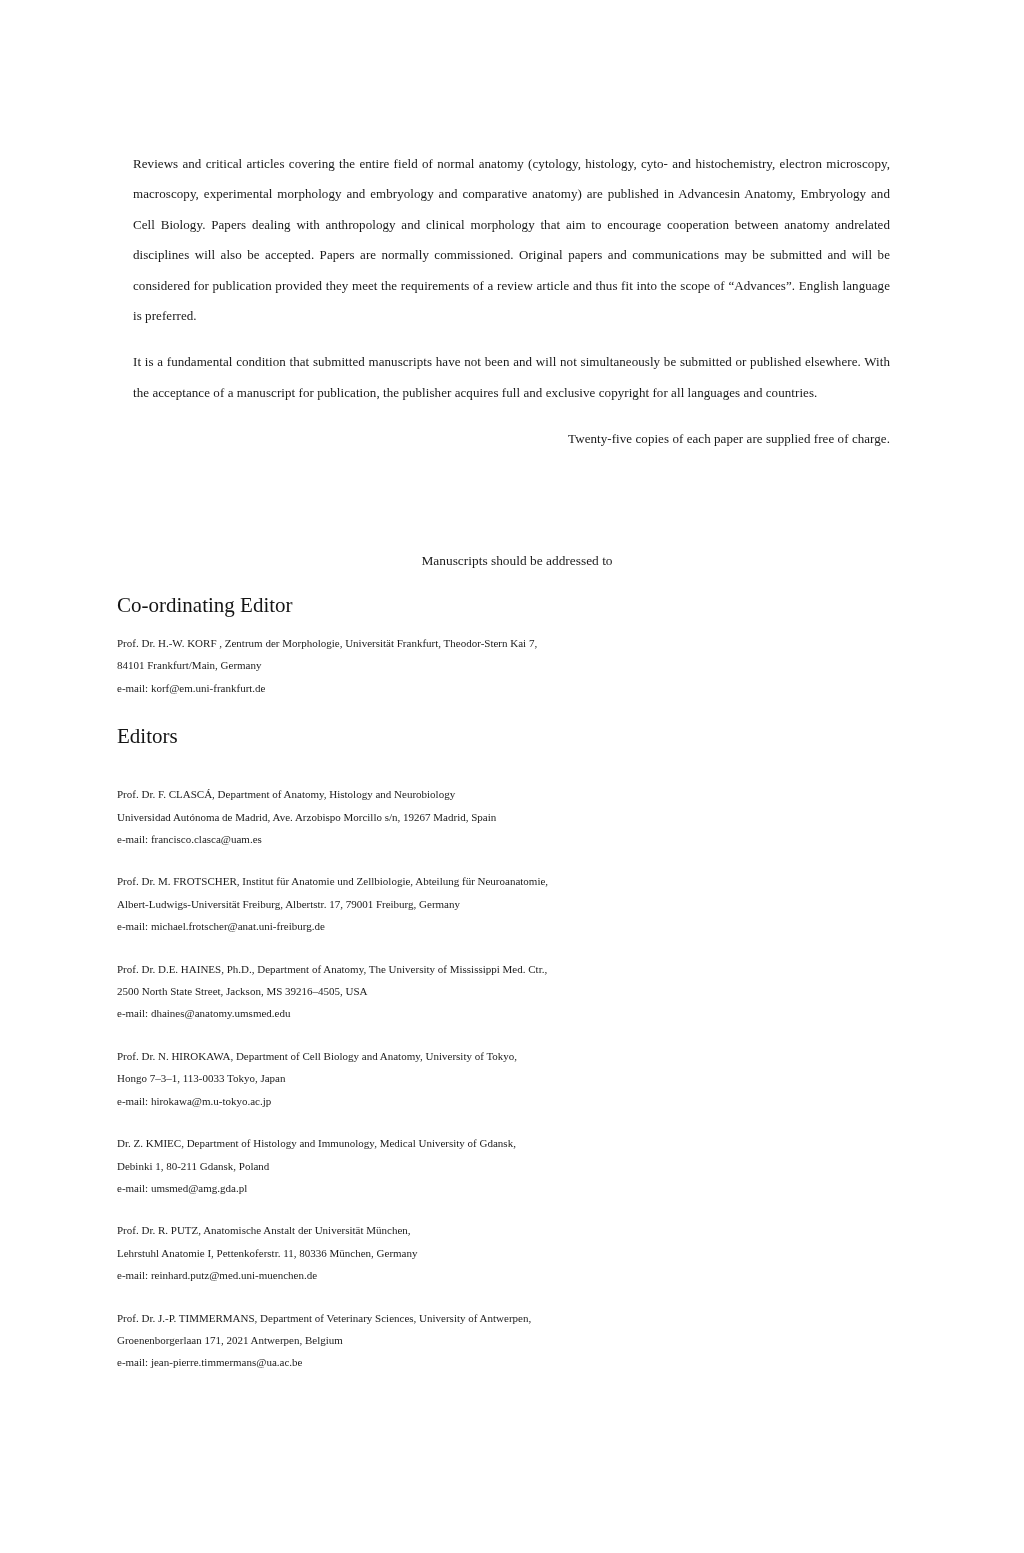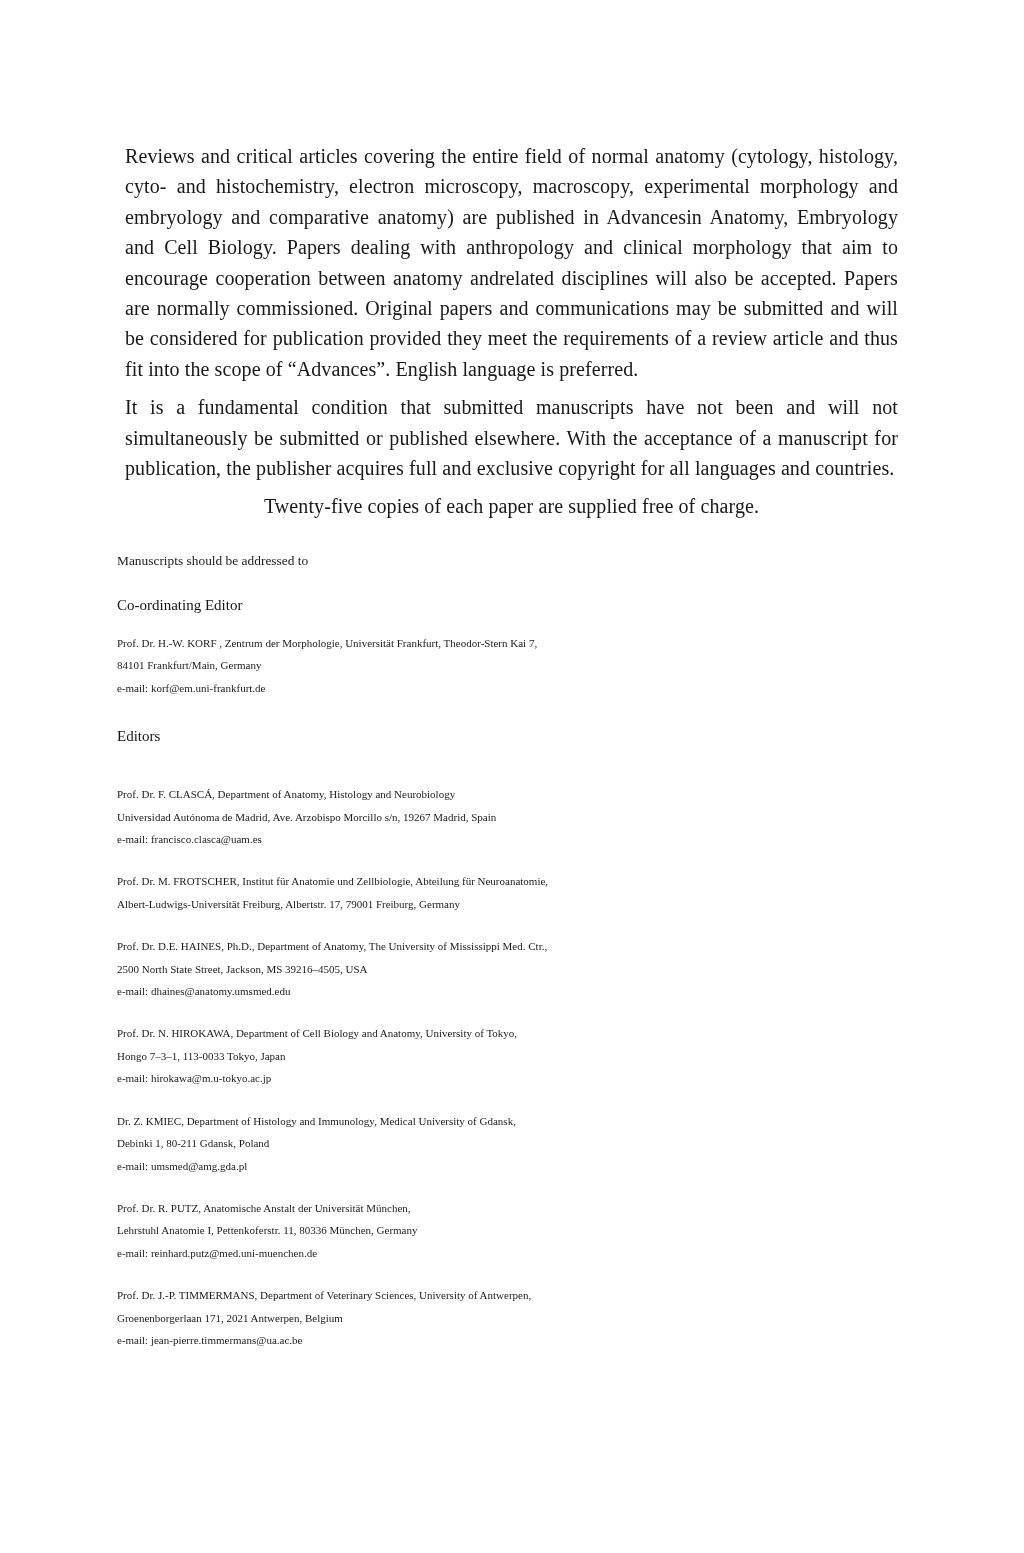--- a/index.html
+++ b/index.html
@@ -26,51 +26,52 @@
   }
 
   
   .policy-block {
     position: absolute;
     left: 117px;
     top: 133px;
     width: 789px;
   }
   .policy-para {
-    font-size: 20px;
+    font-size: 13px;
     line-height: 30.4px;
     text-align: justify;
     text-justify: inter-word;
-    margin: 8px;
+    margin: 16px;
     color: #181818;
     letter-spacing: 0.005em;
   }
   .policy-para.justify-all {
     
     text-align: justify;
   }
   .policy-para.last-free {
-    text-align: center;
+    text-align: right;
   }
 
   
   .contact-block {
     position: absolute;
     left: 117px;
     top: 551px;
     width: 800px;
   }
   .lead-note {
     font-size: 13.4px;
     line-height: 20px;
     margin: 0;
     color: #1b1b1b;
+    text-align: center;
   }
   .section-heading {
-    font-size: 15px;
+    font-size: 21px;
     line-height: 21px;
     margin: 0;
     color: #141414;
   }
   .addr-block {
     font-size: 11px;
     line-height: 22.4px;
     margin: 0;
     color: #1b1b1b;
   }
@@ -125,20 +126,21 @@
       <p class="addr-block">
         <span class="addr-line">Prof. Dr. F. CLASCÁ, Department of Anatomy, Histology and Neurobiology</span>
         <span class="addr-line">Universidad Autónoma de Madrid, Ave. Arzobispo Morcillo s/n, 19267 Madrid, Spain</span>
         <span class="addr-line">e-mail: francisco.clasca@uam.es</span>
       </p>
       <div class="gap-entry"></div>
 
       <p class="addr-block">
         <span class="addr-line">Prof. Dr. M. FROTSCHER, Institut für Anatomie und Zellbiologie, Abteilung für Neuroanatomie,</span>
         <span class="addr-line">Albert-Ludwigs-Universität Freiburg, Albertstr. 17, 79001 Freiburg, Germany</span>
+        <span class="addr-line">e-mail: michael.frotscher@anat.uni-freiburg.de</span>
       </p>
       <div class="gap-entry"></div>
 
       <p class="addr-block">
         <span class="addr-line">Prof. Dr. D.E. HAINES, Ph.D., Department of Anatomy, The University of Mississippi Med. Ctr.,</span>
         <span class="addr-line">2500 North State Street, Jackson, MS 39216–4505, USA</span>
         <span class="addr-line">e-mail: dhaines@anatomy.umsmed.edu</span>
       </p>
       <div class="gap-entry"></div>
 

